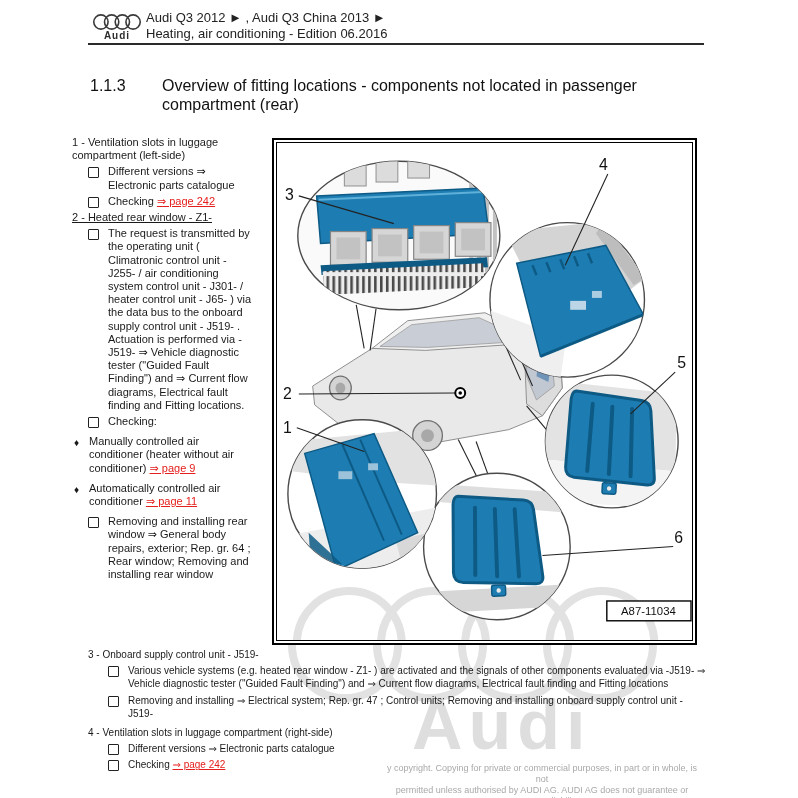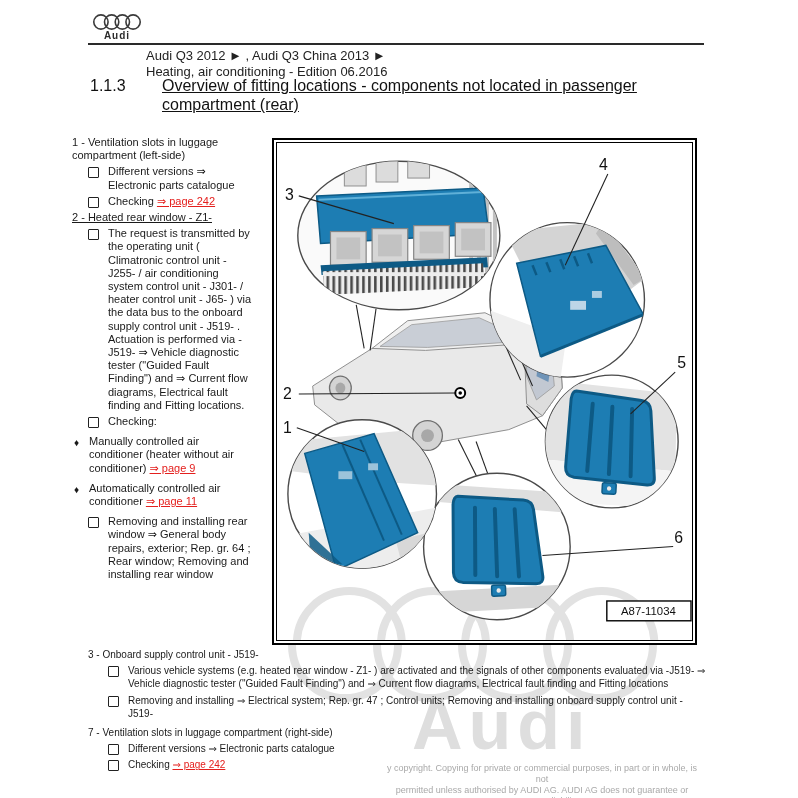--- a/index.html
+++ b/index.html
@@ -3,26 +3,26 @@
 <meta charset="utf-8">
 <style>
   html,body{margin:0;padding:0;background:#fff;}
   .page{position:relative;width:798px;height:798px;background:#fff;overflow:hidden;
         font-family:"Liberation Sans","DejaVu Sans",sans-serif;color:#1a1a1a;}
   
   .header{position:absolute;left:88px;top:10px;width:618px;height:34px;}
   .logo{position:absolute;left:4px;top:2px;width:50px;}
   .logo-rings svg{display:block;}
   .logo-word{font-size:10px;font-weight:bold;letter-spacing:1px;color:#2b2b2b;margin-top:-2px;text-align:center;}
-  .hlines{position:absolute;left:58px;top:0;font-size:13px;line-height:16px;color:#222;margin-top:38px;}
+  .hlines{position:absolute;left:58px;top:0;font-size:13px;line-height:16px;color:#222;}
   .hrule{position:absolute;left:88px;top:43px;width:616px;border-top:2px solid #2a2a2a;}
   
   .heading{position:absolute;left:90px;top:76px;display:flex;font-size:16px;line-height:19px;color:#111;}
   .heading .num{width:72px;flex:0 0 72px;}
-  .heading .title{width:545px;text-decoration:underline;}
+  .heading .title{width:545px;}
   
   .leftcol{position:absolute;left:72px;top:136px;width:182px;font-size:11px;line-height:13.2px;}
   .item-head{margin:0 0 3px 0;}
   .sub{display:flex;margin:3px 0 3px 16px;}
   .cb{flex:0 0 9px;width:9px;height:9px;border:1.2px solid #222;border-radius:1px;margin:2px 9px 0 0;background:#fff;}
   .txt{flex:1;}
   .dia{display:flex;margin:7px 0 7px 2px;}
   .di{flex:0 0 10px;font-size:10px;margin:1px 5px 0 0;}
   .link{color:#e4201e;text-decoration:underline;cursor:pointer;}
   .mt6{margin-top:6px;} .mt8{text-decoration:underline;}
@@ -306,21 +306,21 @@
     <div class="item-head">3 - Onboard supply control unit - J519-</div>
     <div class="bsub">
       <span class="cb"></span>
       <span class="txt">Various vehicle systems (e.g. heated rear window - Z1- ) are activated and the signals of other components evaluated via -J519- ⇒ Vehicle diagnostic tester ("Guided Fault Finding") and ⇒ Current flow diagrams, Electrical fault finding and Fitting locations</span>
     </div>
     <div class="bsub">
       <span class="cb"></span>
       <span class="txt">Removing and installing ⇒ Electrical system; Rep. gr. 47 ; Control units; Removing and installing onboard supply control unit - J519-</span>
     </div>
 
-    <div class="item-head mt6">7 - Ventilation slots in luggage compartment (right-side)</div>
+    <div class="item-head mt6">4 - Ventilation slots in luggage compartment (right-side)</div>
     <div class="bsub">
       <span class="cb"></span>
       <span class="txt">Different versions ⇒ Electronic parts catalogue</span>
     </div>
     <div class="bsub">
       <span class="cb"></span>
       <span class="txt"><span>Checking </span><a class="link">⇒ page 242</a></span>
     </div>
   </div>
 

